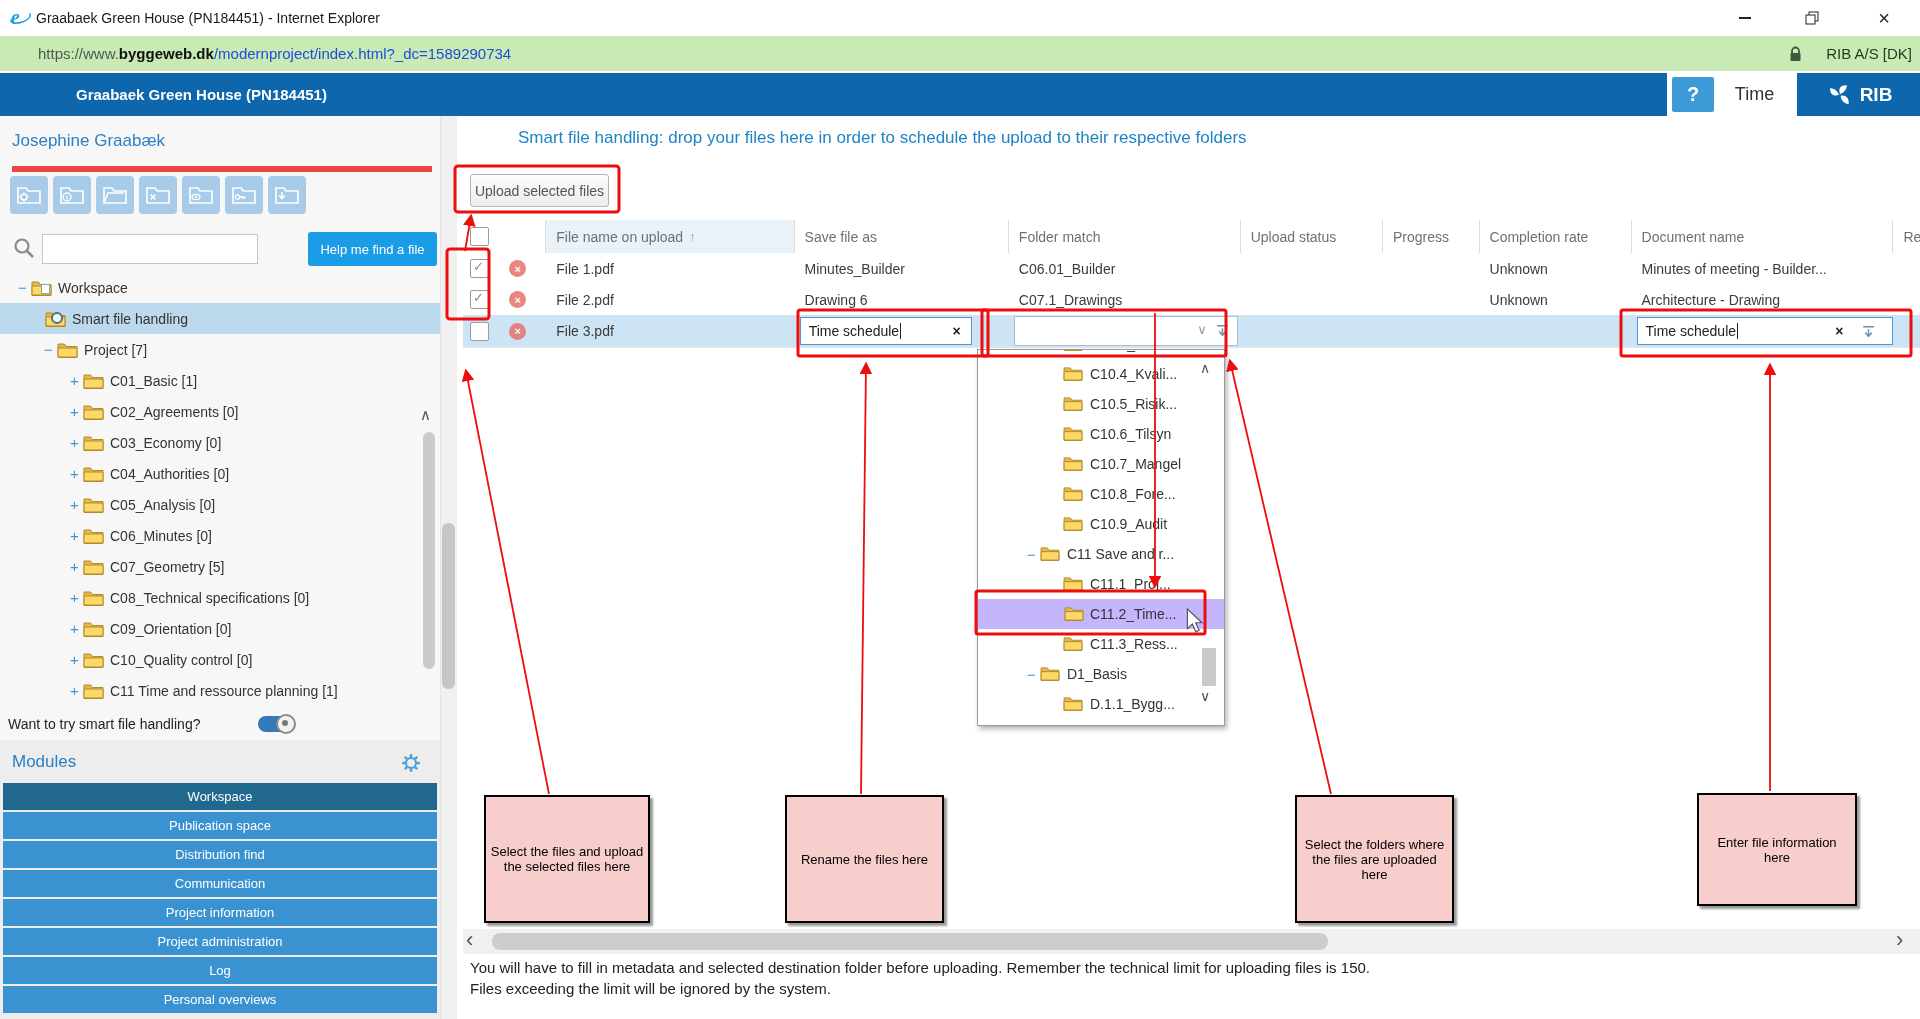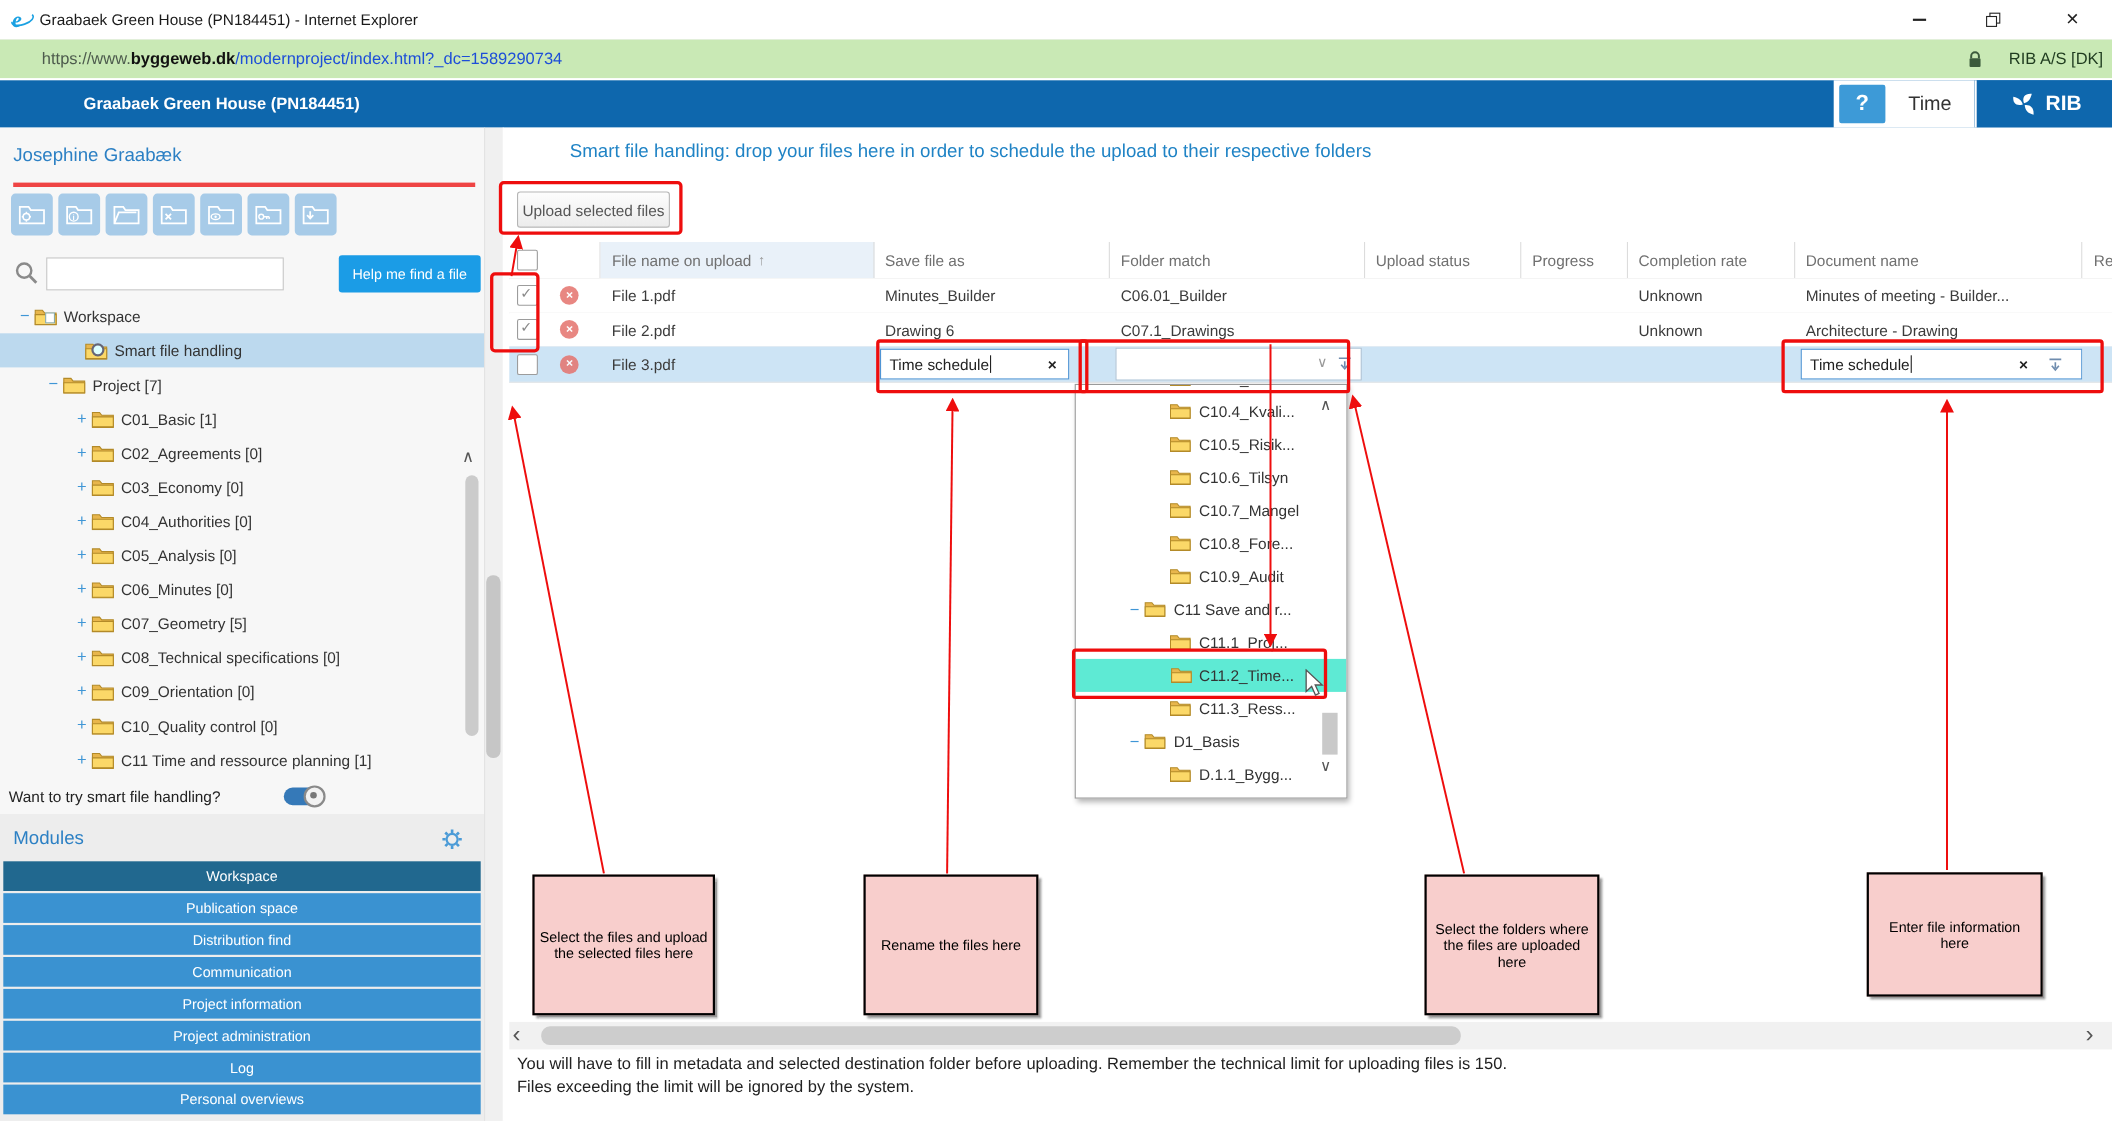--- a/index.html
+++ b/index.html
@@ -21,21 +21,21 @@
   .cert{position:absolute;right:8px;top:0;height:35px;display:flex;align-items:center;gap:24px;font-size:15px;color:#1f3b1f;}
   .appheader{left:0;top:73px;width:1920px;height:43px;background:#0e67ad;}
   .appheader .htitle{position:absolute;left:30px;top:0;line-height:43px;color:#fff;font-weight:bold;font-size:15px;margin-left:46px;}
   .help-wrap{position:absolute;left:1667px;top:73px;width:128px;height:43px;background:#fff;display:flex;align-items:center;}
   .help-q{margin-left:5px;width:42px;height:35px;background:#3d9ad7;border-radius:2px;color:#fff;font-weight:bold;font-size:20px;display:flex;align-items:center;justify-content:center;}
   .help-label{flex:1;text-align:center;font-size:18px;color:#333;}
   .brand{position:absolute;left:1795px;top:73px;width:125px;height:43px;background:#0e67ad;border-left:2px solid #fff;display:flex;align-items:center;justify-content:center;gap:7px;color:#fff;font-weight:bold;font-size:19px;}
 
   
   .sidebar{left:0;top:116px;width:440px;height:903px;background:#f7f7f7;}
-  .username{position:absolute;left:12px;top:0;width:420px;height:50px;line-height:50px;font-size:17px;color:#2c80c4;border-bottom:4px solid #ef4444;}
+  .username{position:absolute;left:12px;top:0;width:420px;height:50px;line-height:50px;font-size:17px;color:#2c80c4;border-bottom:6px solid #ef4444;}
   .toolbar{position:absolute;left:10px;top:60px;display:flex;gap:5px;}
   .tbtn{width:38px;height:38px;background:#a7cbe8;border-radius:4px;display:flex;align-items:center;justify-content:center;}
   .searchrow{position:absolute;left:0;top:116px;width:440px;height:36px;}
   .search-ic{position:absolute;left:12px;top:4px;}
   .search-input{position:absolute;left:42px;top:2px;width:214px;height:28px;background:#fff;border:1px solid #c6c6c6;}
   .findbtn{position:absolute;left:308px;top:0px;width:129px;height:34px;background:#1b9ce6;border-radius:3px;color:#fff;font-size:13px;display:flex;align-items:center;justify-content:center;}
   .tree{position:absolute;left:0;top:156px;width:440px;height:440px;overflow:hidden;}
   .trow{height:31px;display:flex;align-items:center;font-size:14px;color:#333;white-space:nowrap;}
   .trow.selected{background:#bcd9ee;}
   .ttoggle{width:17px;color:#3f96d6;font-size:15px;text-align:center;}
@@ -85,21 +85,21 @@
   .clrx{position:absolute;font-size:14px;font-weight:bold;color:#222;}
   .combo{position:relative;width:222px;height:28px;background:#fff;border:1px solid #a9c0d4;}
   .chev{position:absolute;color:#999;font-size:13px;top:5px;}
   .pickic{position:absolute;top:6px;}
 
   
   .dd{left:977px;top:349px;width:246px;height:375px;background:#fff;border:1px solid #9a9a9a;
       box-shadow:2px 3px 5px rgba(0,0,0,.3);overflow:hidden;z-index:30;}
   .ddrow{height:30px;display:flex;align-items:center;font-size:14px;color:#333;white-space:nowrap;}
   .dd .partial{margin-top:-21px;}
-  .ddrow.selected{background:#5eead4;text-align:right;}
+  .ddrow.selected{background:#c4b5fd;text-align:right;}
   .ddscroll-up{left:1200px;top:360px;color:#555;font-size:14px;z-index:31;}
   .ddscroll-thumb{left:1202px;top:648px;width:14px;height:38px;background:#c9c9c9;z-index:31;}
   .ddscroll-down{left:1200px;top:688px;color:#555;font-size:14px;z-index:31;}
 
   
   .hscroll{left:463px;top:929px;width:1457px;height:25px;background:#f1f1f1;}
   .hthumb{left:492px;top:933px;width:836px;height:17px;background:#cdcdcd;border-radius:8px;}
   .harrow{top:927px;color:#555;font-size:22px;}
   .footer{left:470px;top:957px;font-size:15px;color:#222;line-height:21px;}
 
@@ -234,21 +234,21 @@
           <span class="ttoggle">−</span>
           <span class="ticon">
             <svg width="21" height="16" viewBox="0 0 21 16">
               <path d="M1 2 h6.5 l2 2.5 H20 v11 H1 z" fill="#e8b64c" stroke="#b38a28"></path>
               <path d="M1 6 h19 v9 H1 z" fill="#fbd868" stroke="#b38a28"></path>
             </svg>
             <span class="ovl"></span>
           </span>
           <span class="tlabel">Workspace</span>
         </div>
-        <div class="trow selected ic-eye-folder" style="padding-left: 60px;">
+        <div class="trow selected ic-eye-folder" style="padding-left: 28px;">
           <span class="ttoggle"></span>
           <span class="ticon">
             <svg width="21" height="16" viewBox="0 0 21 16">
               <path d="M1 2 h6.5 l2 2.5 H20 v11 H1 z" fill="#e8b64c" stroke="#b38a28"></path>
               <path d="M1 6 h19 v9 H1 z" fill="#fbd868" stroke="#b38a28"></path>
             </svg>
             <span class="ovl"></span>
           </span>
           <span class="tlabel">Smart file handling</span>
         </div>

